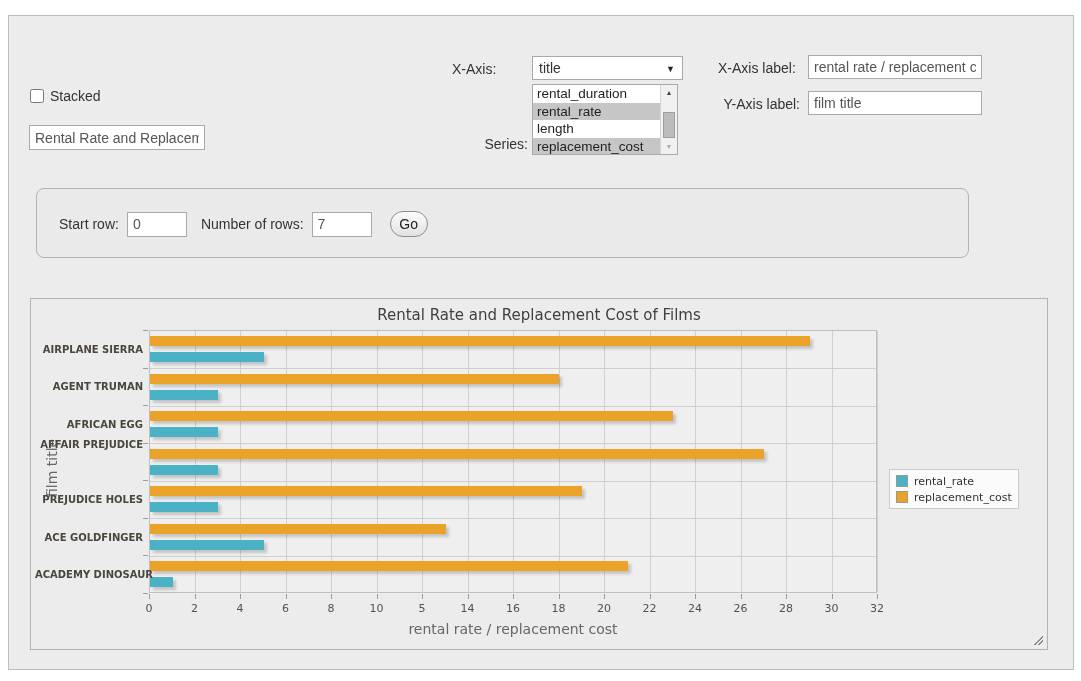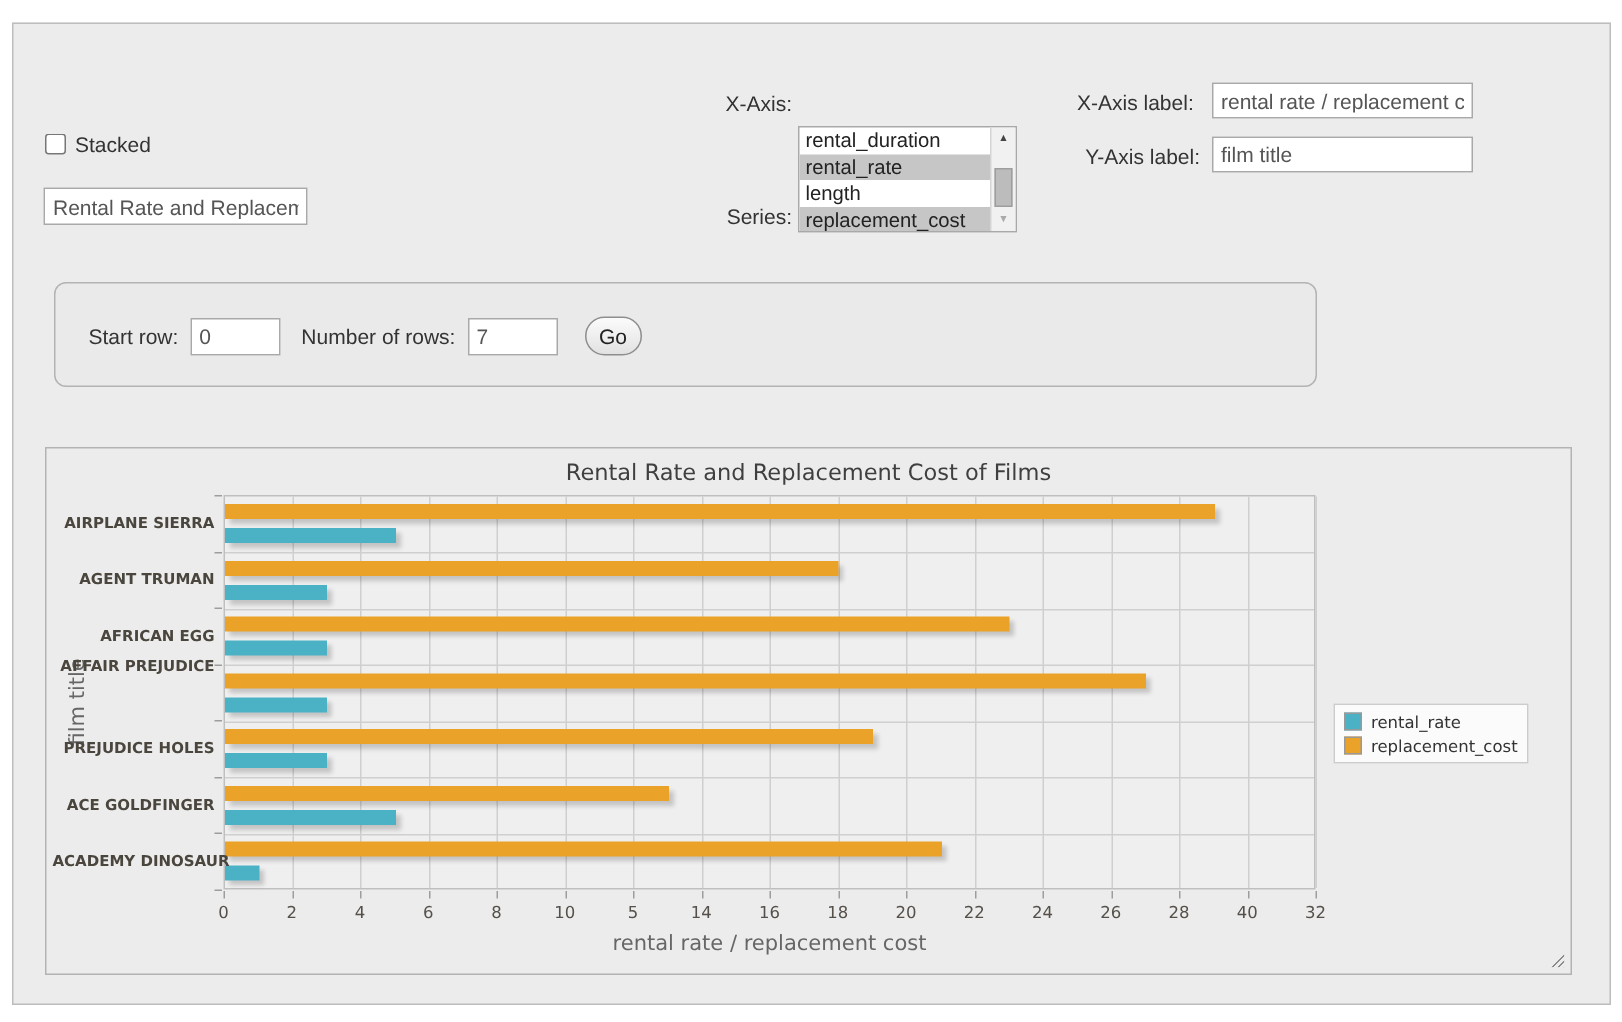--- a/index.html
+++ b/index.html
@@ -20,21 +20,21 @@
   .radio-row { position:absolute; left:30px; top:57px; display:flex; align-items:center; gap:6px; }
   .radio-row label { display:flex; align-items:center; gap:4px; margin-right:8px; }
   input[type=radio], input[type=checkbox] { width:14px; height:14px; accent-color:#444; }
 
   .stacked-row { position:absolute; left:30px; top:88px; display:flex; align-items:center; gap:6px; }
 
   input[type=text] { background:#fff; border:1px solid #a9a9a9; font-size:14px; color:#555;
     padding:2px 5px; font-family:"Liberation Sans", sans-serif; }
   #title-input { position:absolute; left:29px; top:125px; width:176px; height:25px; }
 
-  .xaxis-lbl { position:absolute; left:452px; top:61px; width:76px; text-align:right; }
+  .xaxis-lbl { position:absolute; left:452px; top:61px; width:76px; text-align:left; }
   .fake-select { position:absolute; left:532px; top:56px; width:151px; height:24px; background:#fff;
     border:1px solid #a9a9a9; font-size:14px; color:#333; padding:3px 6px; }
   .fake-select .arrow { position:absolute; right:7px; top:7px; font-size:9px; color:#222; }
 
   .series-lbl { position:absolute; left:452px; top:136px; width:76px; text-align:right; }
   .listbox { position:absolute; left:532px; top:84px; width:146px; height:71px; background:#fff;
     border:1px solid #a9a9a9; overflow:hidden; }
   .listbox .items { position:absolute; left:0; top:0; right:17px; }
   .listbox .opt { font-size:13.5px; color:#222; padding:0 4px; height:17.5px; line-height:17.5px;
     white-space:nowrap; }
@@ -45,21 +45,21 @@
     font-size:7px; line-height:15px; color:#444; }
   .sbar .up { top:0; } .sbar .dn { bottom:0; color:#aaa; }
   .sbar .thumb { position:absolute; left:2px; top:27px; width:12px; height:26px; background:#bcbcbc;
     border:1px solid #9e9e9e; }
 
   .xlab-lbl { position:absolute; left:718px; top:60px; width:82px; }
   .ylab-lbl { position:absolute; left:718px; top:96px; width:82px; text-align:right; }
   #xlabel-input { position:absolute; left:808px; top:55px; width:174px; height:24px; }
   #ylabel-input { position:absolute; left:808px; top:91px; width:174px; height:24px; }
 
-  .rows-panel { position:absolute; left:36px; top:188px; width:842px; height:70px;
+  .rows-panel { position:absolute; left:36px; top:188px; width:933px; height:70px;
     background:#eaeaea; border:1px solid #b3b3b3; border-radius:8px; }
   .rows-panel .inner { position:absolute; left:22px; top:22px; display:flex; align-items:center; }
   .rows-panel input[type=text] { width:60px; height:25px; }
   .go-btn { margin-left:18px; width:38px; height:26px; border-radius:13px;
     border:1px solid #8e8e8e; background:linear-gradient(#fbfbfb,#e2e2e2);
     font-size:14px; color:#222; font-family:"Liberation Sans",sans-serif; cursor:pointer; }
   .sp { font-size:14px; color:#333; margin-right:8px; }
   .sp2 { margin-left:14px; }
 
   
@@ -97,20 +97,24 @@
 
 
   <div class="stacked-row">
     <input type="checkbox" id="stacked-cb" style="">
     <label for="stacked-cb">Stacked</label>
   </div>
 
   <input type="text" id="title-input" value="Rental Rate and Replacement Cost of Films" style="">
 
   <span class="lbl xaxis-lbl">X-Axis:</span>
+  <div class="fake-select">
+    <span>title</span>
+    <span class="arrow">▼</span>
+  </div>
 
   <span class="lbl series-lbl">Series:</span>
   <div class="listbox">
     <div class="items">
         <div class="opt">rental_duration</div>
         <div class="opt sel">rental_rate</div>
         <div class="opt">length</div>
         <div class="opt sel">replacement_cost</div>
       </div>
     <div class="sbar">
@@ -212,21 +216,21 @@
       <div class="xtick-lab" style="left: 573px; top: 303px;">20</div>
       <div class="xtick-stub" style="left: 618.5px; top: 295px;"></div>
       <div class="xtick-lab" style="left: 618.5px; top: 303px;">22</div>
       <div class="xtick-stub" style="left: 664px; top: 295px;"></div>
       <div class="xtick-lab" style="left: 664px; top: 303px;">24</div>
       <div class="xtick-stub" style="left: 709.5px; top: 295px;"></div>
       <div class="xtick-lab" style="left: 709.5px; top: 303px;">26</div>
       <div class="xtick-stub" style="left: 755px; top: 295px;"></div>
       <div class="xtick-lab" style="left: 755px; top: 303px;">28</div>
       <div class="xtick-stub" style="left: 800.5px; top: 295px;"></div>
-      <div class="xtick-lab" style="left: 800.5px; top: 303px;">40</div>
+      <div class="xtick-lab" style="left: 800.5px; top: 303px;">30</div>
       <div class="xtick-stub" style="left: 846px; top: 295px;"></div>
       <div class="xtick-lab" style="left: 846px; top: 303px;">32</div>
       <div class="ytick-stub" style="left: 112px; top: 31px;"></div>
       <div class="ycat" style="left: 4px; top: 44.7857px;">AIRPLANE SIERRA</div>
       <div class="ytick-stub" style="left: 112px; top: 68.5714px;"></div>
       <div class="ycat" style="left: 4px; top: 82.3571px;">AGENT TRUMAN</div>
       <div class="ytick-stub" style="left: 112px; top: 106.143px;"></div>
       <div class="ycat" style="left: 4px; top: 119.929px;">AFRICAN EGG</div>
       <div class="ytick-stub" style="left: 112px; top: 143.714px;"></div>
       <div class="ycat" style="left: 4px; top: 140px;">AFFAIR PREJUDICE</div>

